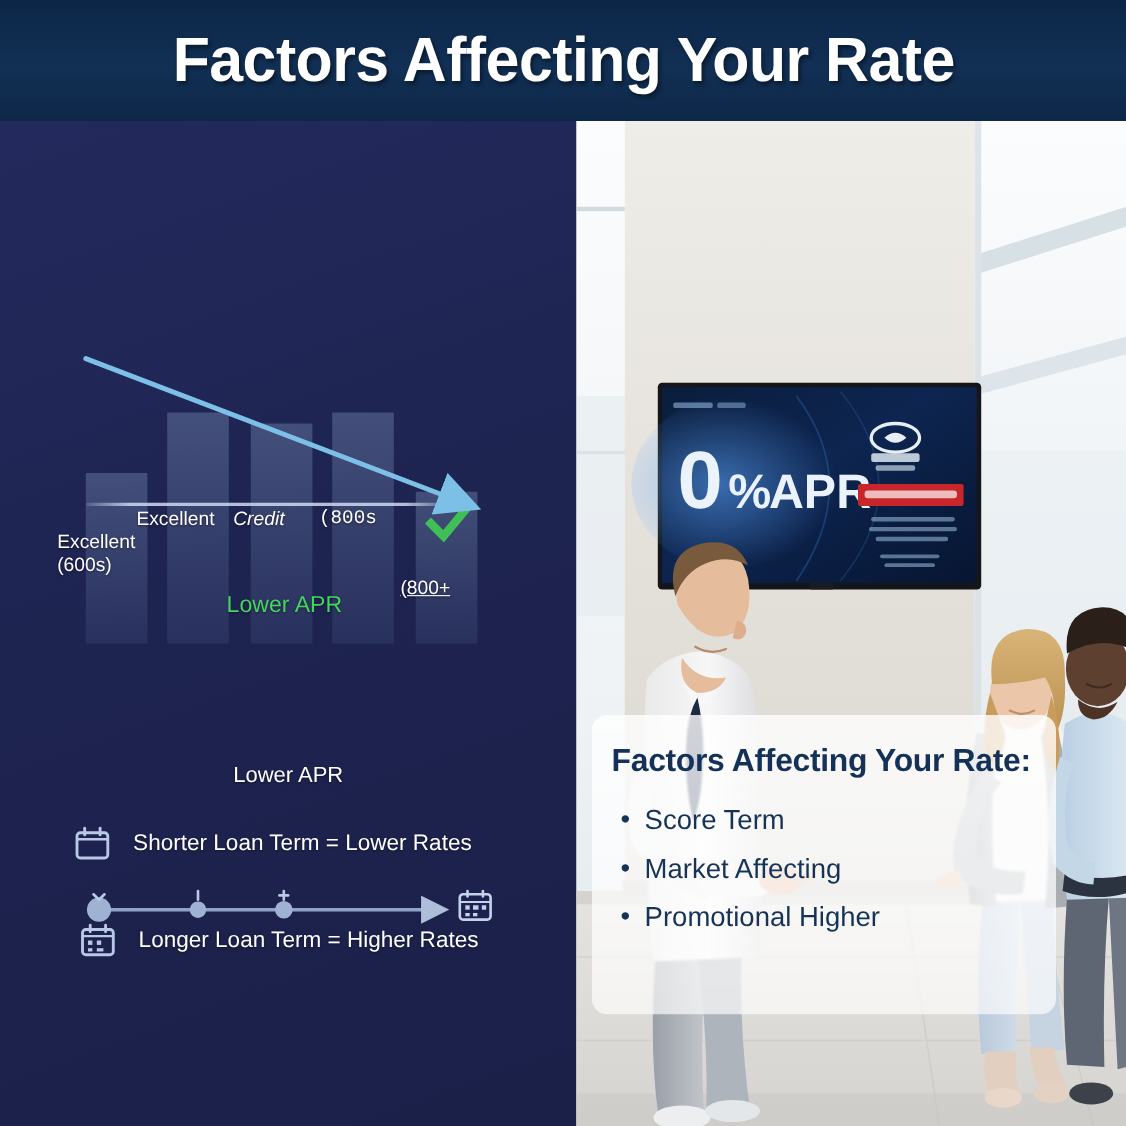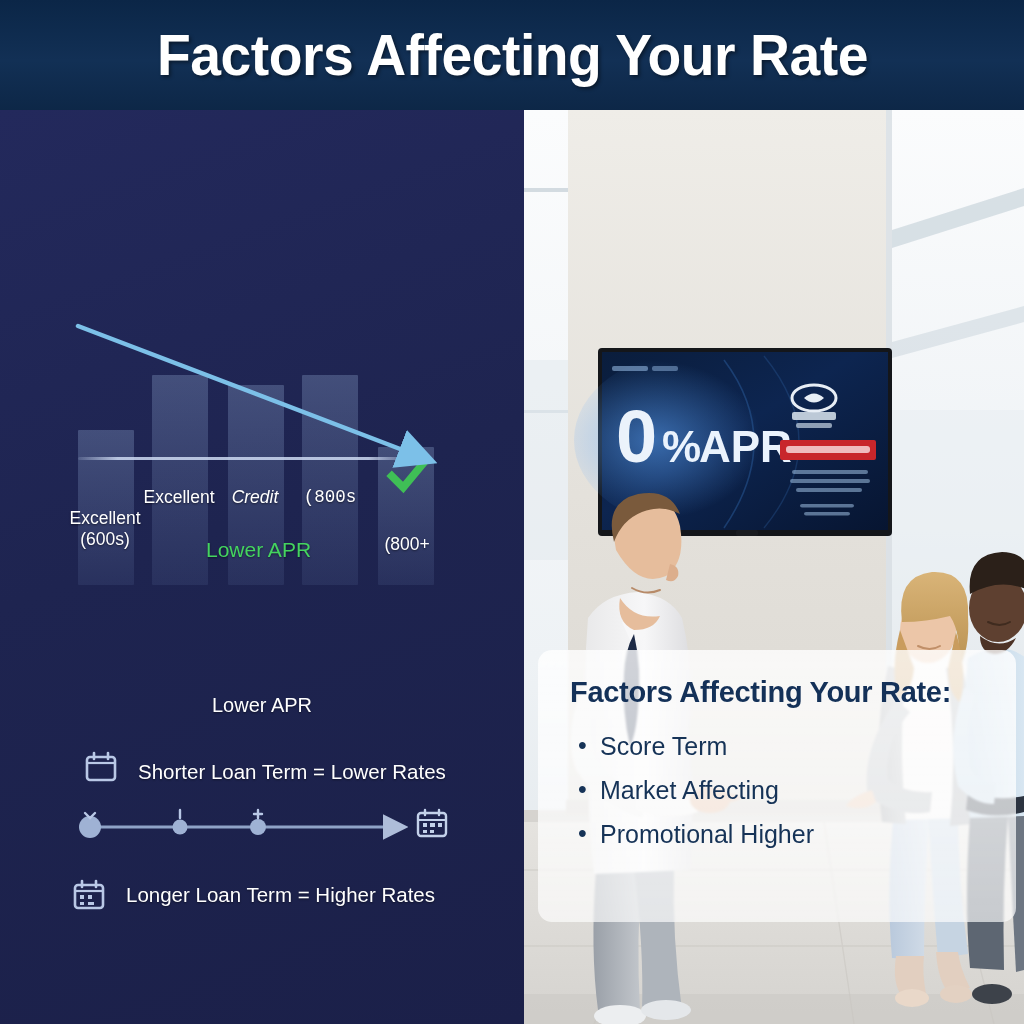--- a/index.html
+++ b/index.html
@@ -47,23 +47,22 @@
     border-radius:1px;
   }
   .baseline {
     position:absolute; left:78px; top:347px; width:330px; height:3px;
     background:linear-gradient(90deg, rgba(190,205,235,0.15), rgba(205,218,242,0.85) 12%, rgba(205,218,242,0.85) 88%, rgba(190,205,235,0.15));
     border-radius:2px;
   }
   .bar-label {
     position:absolute;
     color:#ffffff; font-size:17.5px; line-height:21px;
-    text-align:center; white-space:nowrap;
+    text-align:left; white-space:nowrap;
     text-shadow:0 1px 2px rgba(0,0,0,0.5);
-    margin-top:26px;
   }
   .check-icon { position:absolute; left:386px; top:342px; width:46px; height:46px; }
   .apr-arrow  { position:absolute; left:70px; top:200px; width:372px; height:160px; }
   .apr-inline-label {
     position:absolute; left:206px; top:428px;
     color:#44d45f; font-size:21px; white-space:nowrap;
     text-shadow:0 1px 2px rgba(0,0,0,0.45);
   }
   .axis-caption {
     position:absolute; left:0; top:584px; width:524px; text-align:center;
@@ -73,38 +72,38 @@
 
   
   .term-row {
     position:absolute; display:flex; align-items:center; gap:20px;
   }
   .term-row .cal { width:34px; height:34px; flex:0 0 34px; }
   .term-text {
     color:#ffffff; font-size:20.5px; white-space:nowrap;
     text-shadow:0 1px 2px rgba(0,0,0,0.45);
   }
-  .term-row-short { left:84px; top:640px;align-items:flex-end; }
-  .term-row-long  { left:72px; top:768px; }
+  .term-row-short { left:67px; top:640px; }
+  .term-row-long  { left:72px; top:728px; }
   .timeline { position:absolute; left:68px; top:692px; width:400px; height:44px; }
 
   
   .right-panel {
     position:absolute; left:524px; top:110px; width:500px; height:914px;
     overflow:hidden;
     background:#e9e7e2;
   }
   .photo { position:absolute; inset:0; }
 
   
   .overlay-card {
-    position:absolute; left:14px; top:540px; width:478px; height:272px;
+    position:absolute; left:14px; top:540px; width:422px; height:272px;
     background:linear-gradient(180deg, rgba(255,255,255,0.80) 0%, rgba(255,255,255,0.72) 60%, rgba(255,255,255,0.66) 100%);
     border-radius:14px;
-    padding:26px 30px 18px 32px;
+    padding:26px 30px 18px 18px;
     backdrop-filter: blur(1px);
   }
   .overlay-title {
     color:#143158; font-size:29px; font-weight:bold;
     margin-bottom:16px; white-space:nowrap;
     letter-spacing:-0.3px;
   }
   .overlay-list { list-style:none; }
   .overlay-list li {
     color:#163357; font-size:25px; line-height:1.75;
@@ -144,21 +143,21 @@
     </div>
     <div class="bar-label" style="left:124px; top:351px; width:110px;">
       <span>Excellent</span>
     </div>
     <div class="bar-label" style="left:212px; top:351px; width:86px;font-style:italic;">
       <span>Credit</span>
     </div>
     <div class="bar-label" style="left:290px; top:351px; width:80px;font-family:Liberation Mono, monospace;">
       <span>(800s</span>
     </div>
-    <div class="bar-label" style="left:364px; top:398px; width:86px;">
+    <div class="bar-label" style="left:364px; top:414px; width:86px;text-decoration:underline;">
       <span>(800+</span>
     </div>
 
     <svg class="check-icon" viewBox="0 0 48 48">
       <path d="M6 25 L18 37 L42 8" fill="none" stroke="#3fbf56" stroke-width="8" stroke-linecap="square" stroke-linejoin="miter"></path>
     </svg>
 
     <svg class="apr-arrow" viewBox="0 0 372 160">
       <defs>
         <marker id="ah" markerWidth="9" markerHeight="9" refX="2" refY="4.5" orient="auto">

